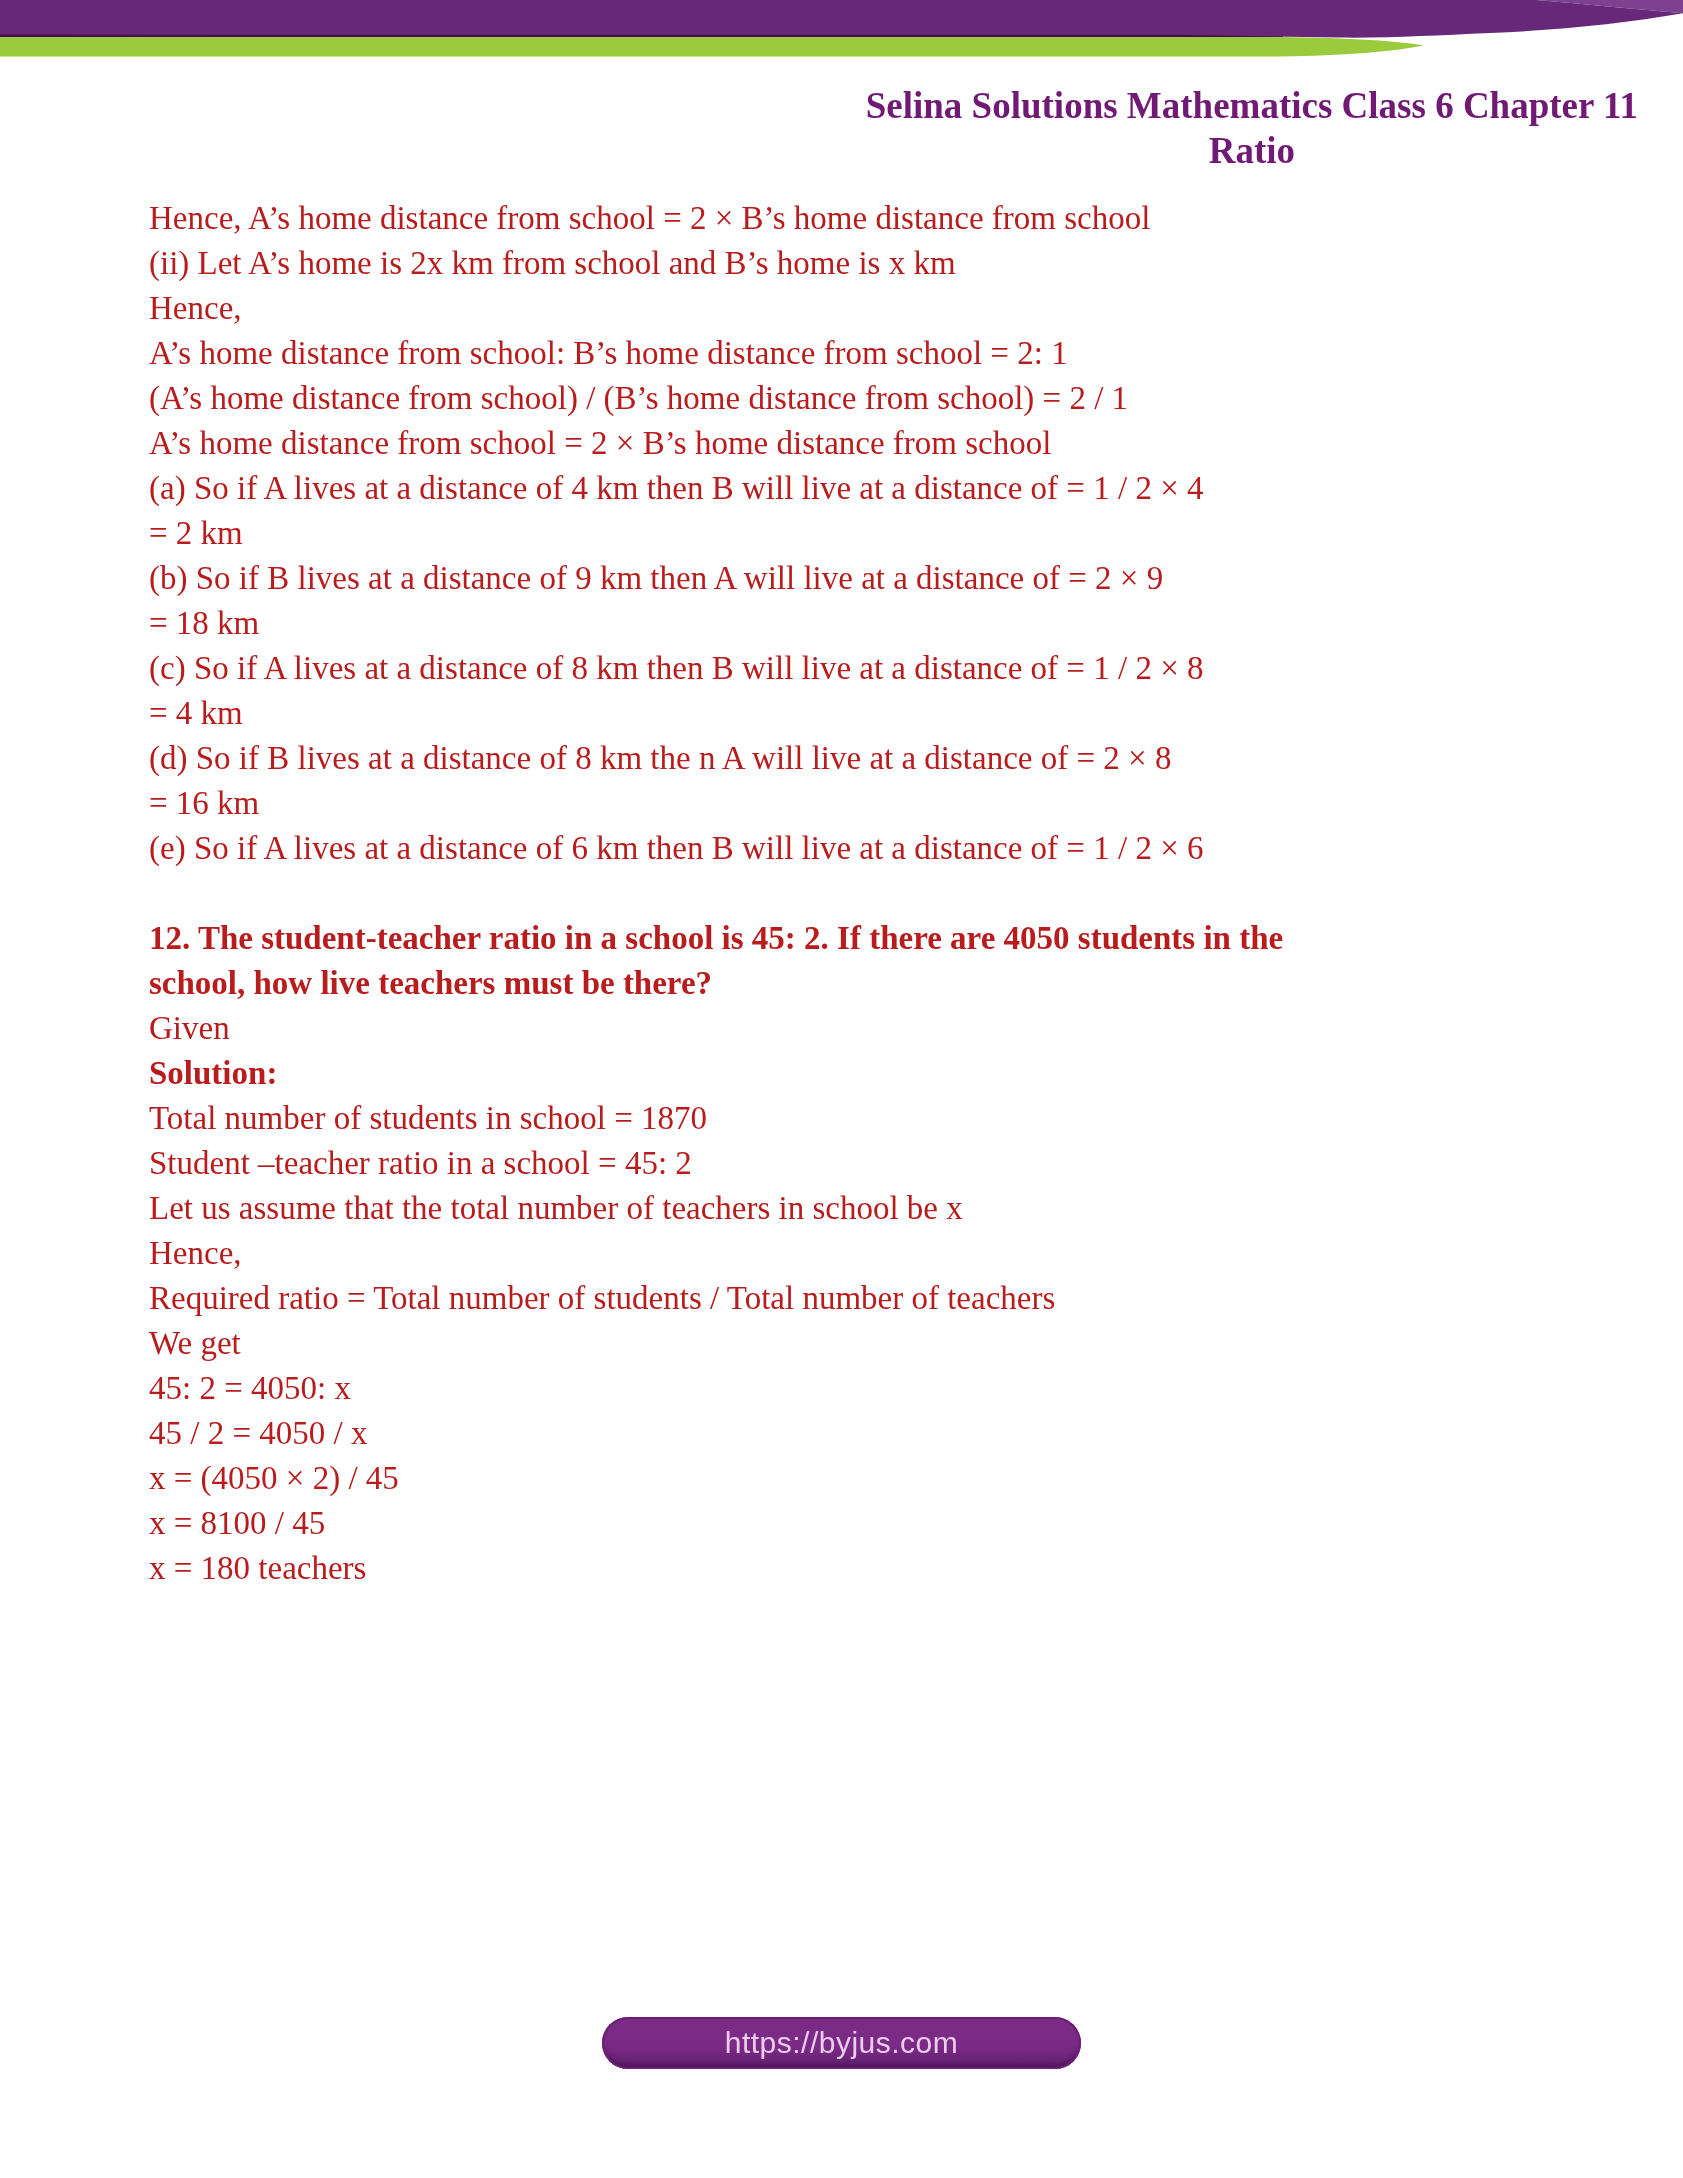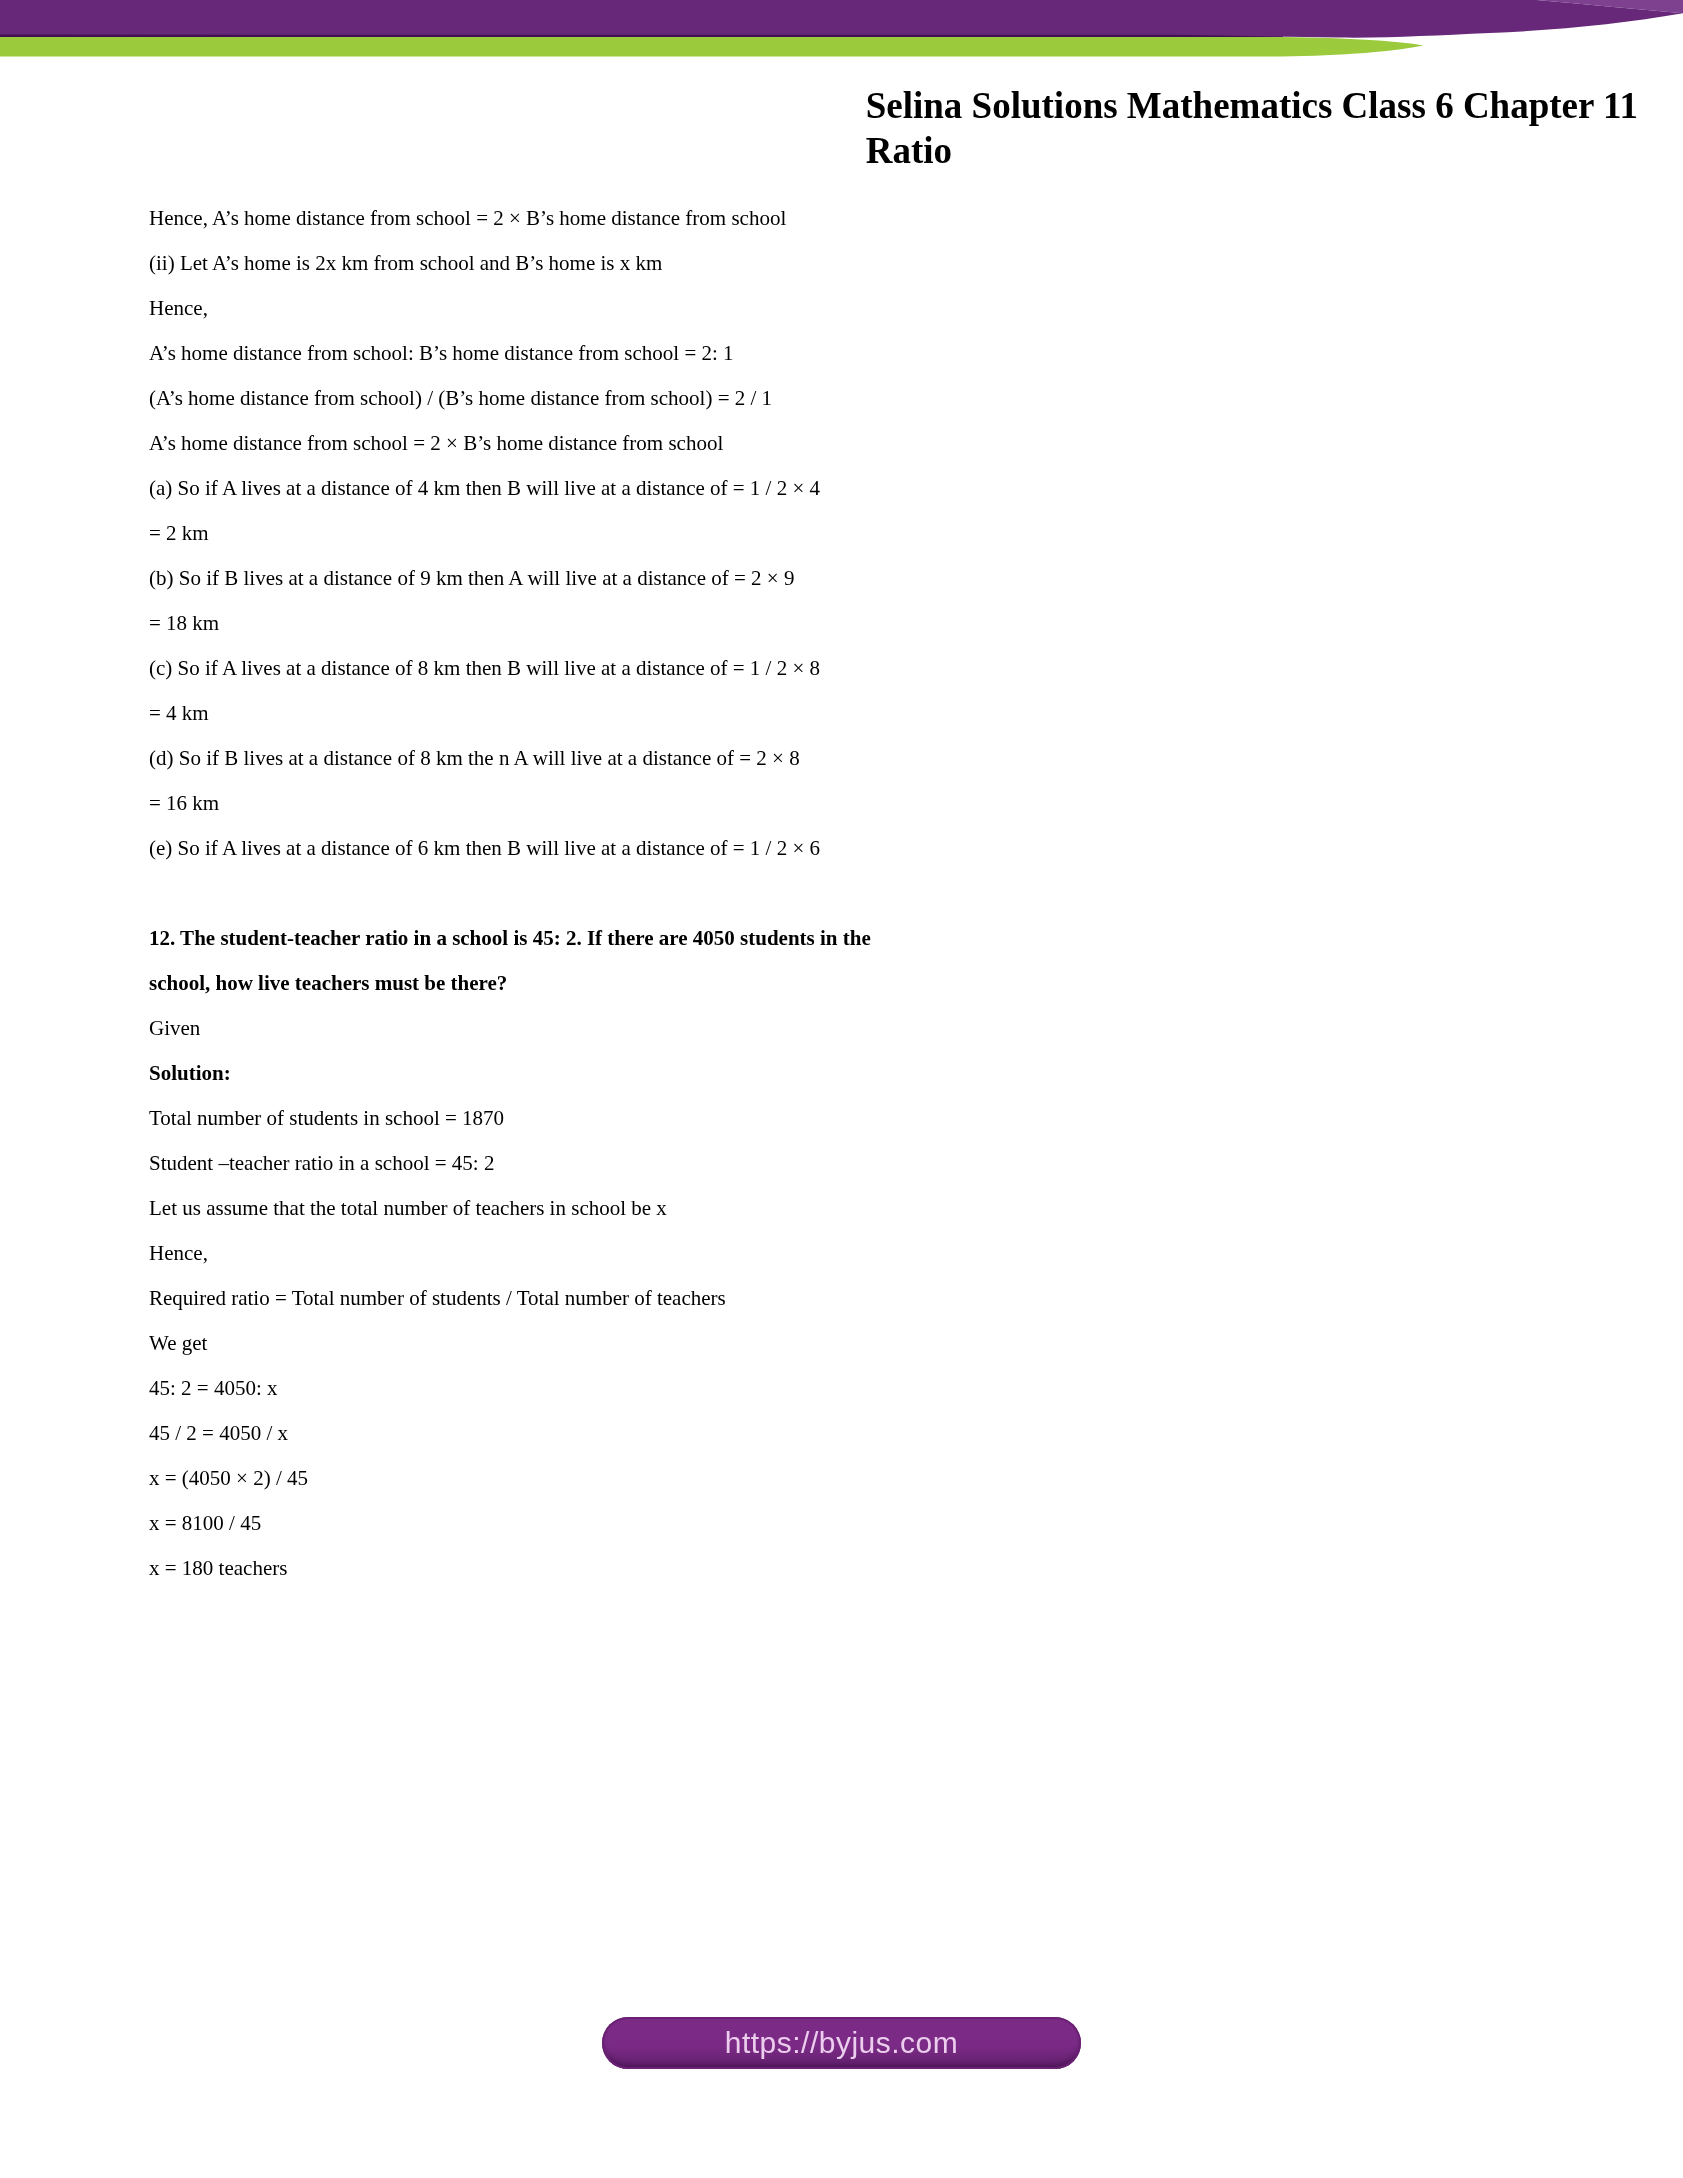--- a/index.html
+++ b/index.html
@@ -15,35 +15,35 @@
   .header-svg{
     position:absolute;
     top:0;left:0;
     width:1683px;height:173px;
     display:block;
   }
   .title-block{
     position:absolute;
     top:83px;
     right:45px;
-    text-align:left;
+    text-align:center;
     font-weight:bold;
     font-size:37px;
     line-height:45px;
-    color:#000000;
+    color:#701a75;
     white-space:nowrap;
   }
   .doc-body{
     position:absolute;
     top:196px;
     left:149px;
     width:1495px;
-    font-size:21px;
+    font-size:33px;
     line-height:45px;
-    color:#000000;
+    color:#b91c1c;
   }
   .doc-body .line{white-space:pre;}
   .doc-body .line.bold{font-weight:bold;}
   .footer-pill{
     position:absolute;
     left:602px;
     top:2017px;
     width:479px;
     height:52px;
     border-radius:28px;

